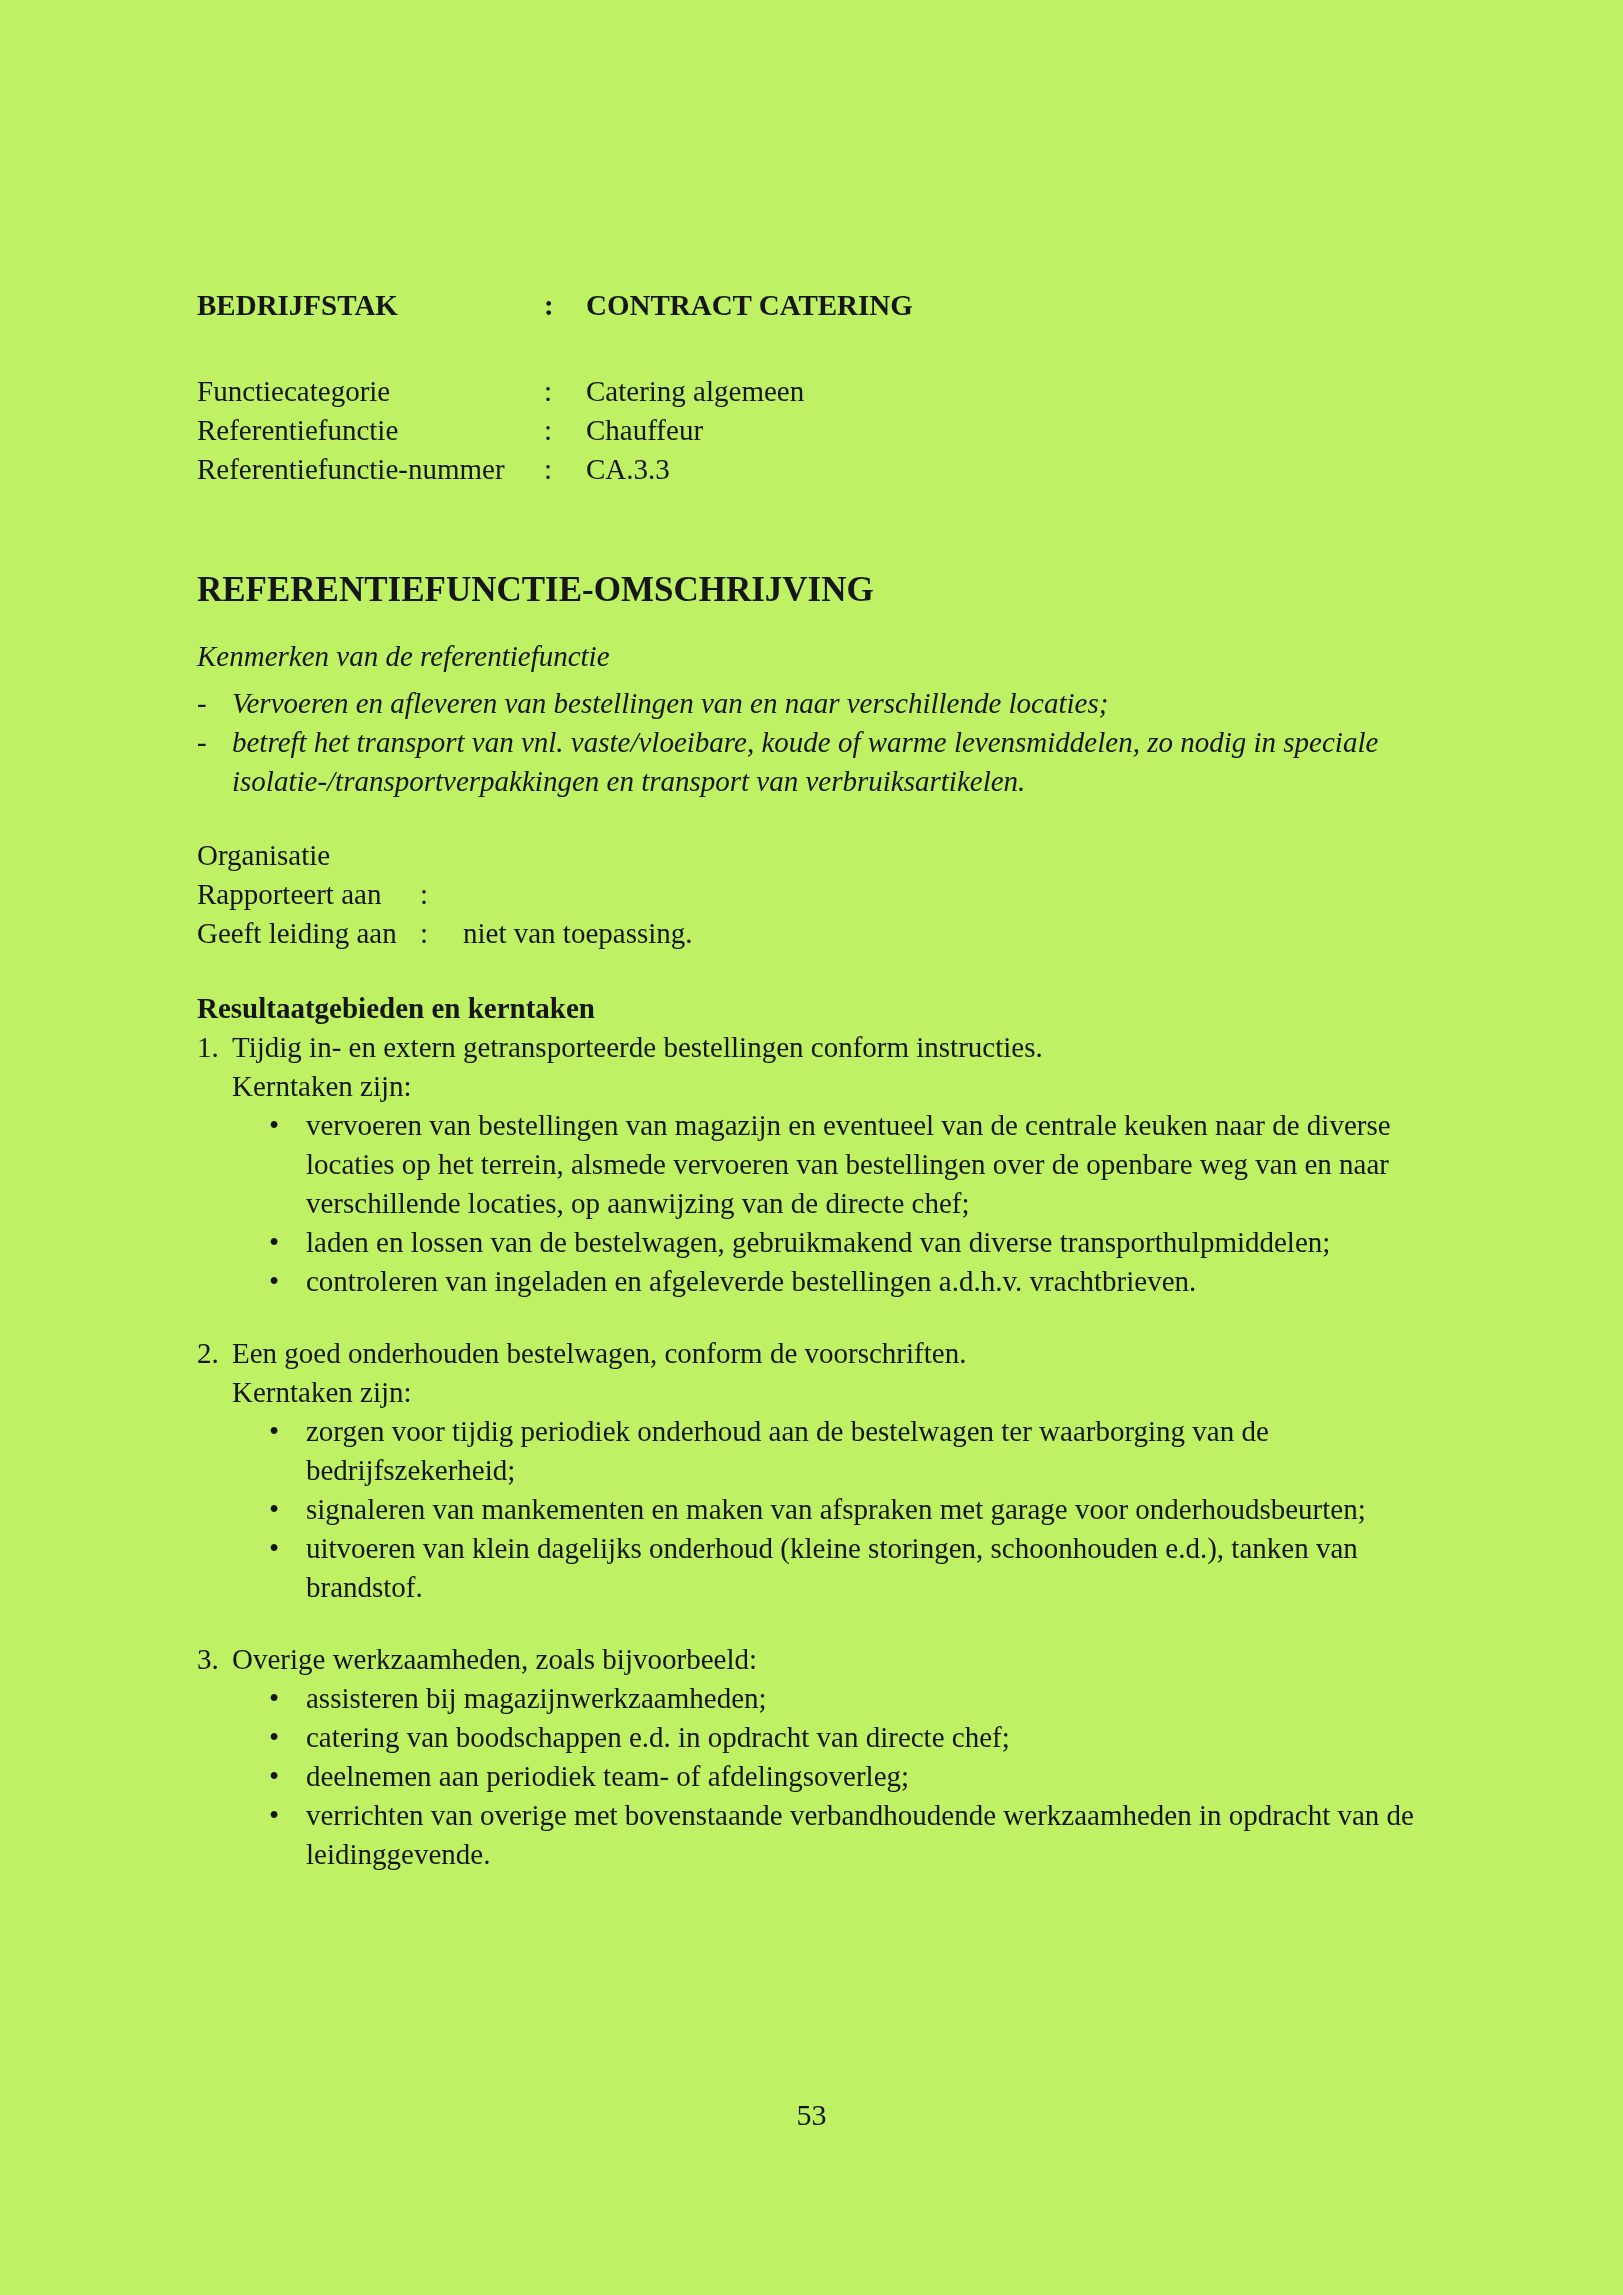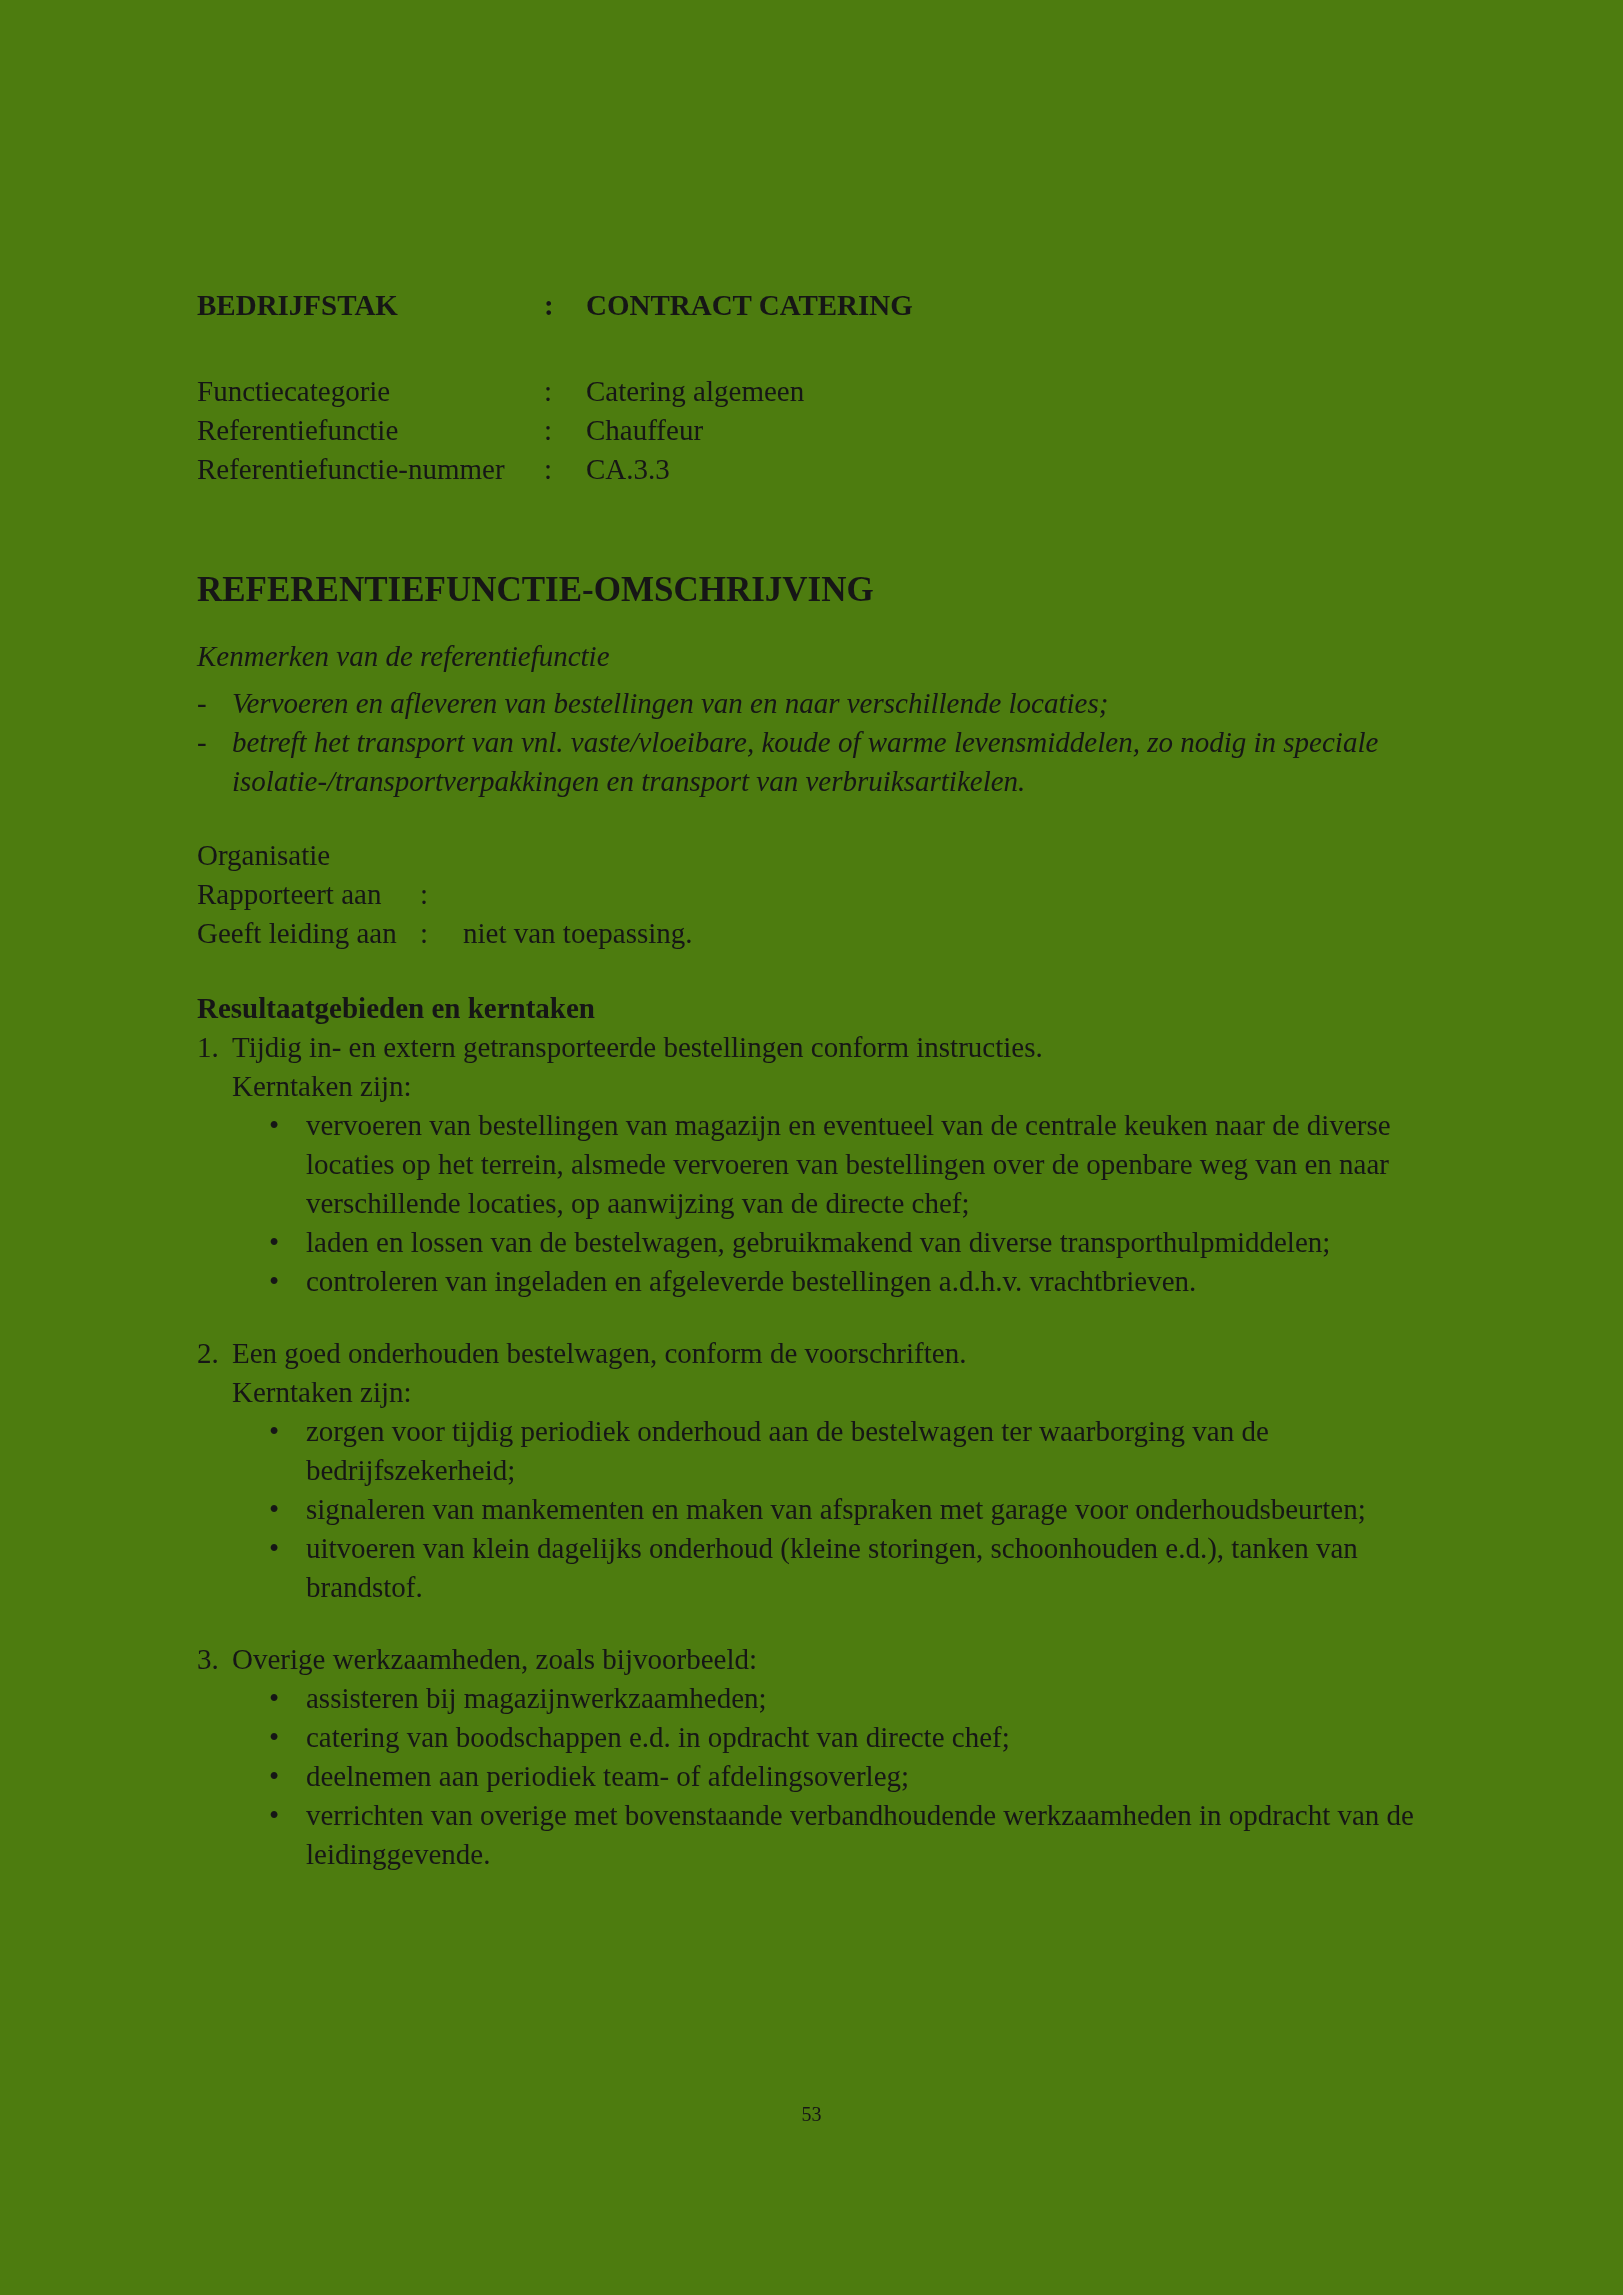--- a/index.html
+++ b/index.html
@@ -1,19 +1,19 @@
 <!DOCTYPE html>
 <html style="font-size:14px"><head>
 <meta charset="utf-8">
 <style>
   html,body{margin:0;padding:0;background:#e8e8e8;}
   .page{
     position:relative;
     width:1623px;height:2295px;
-    background:#4d7c0f;
+    background:#bef264;
     font-family:"Liberation Serif","DejaVu Serif",serif;
     font-size:29px;line-height:39px;
     color:#161616;
     overflow:hidden;
   }
   .content{position:absolute;left:197px;top:286px;width:1236px;}
 
   
   .kv-row{display:grid;grid-template-columns:347px 42px 1fr;}
   .kv-row .cell{white-space:nowrap;}
@@ -36,21 +36,21 @@
   
   .numbered-item{margin:0;}
   .numbered-item.spaced{margin-top:33px;}
   .num-row{display:grid;grid-template-columns:35px 1fr;}
   .sub-line{padding-left:35px;}
   .bullet-row{display:grid;grid-template-columns:37px 1fr;padding-left:72px;}
   .marker{white-space:nowrap;}
 
   .page-number{
     position:absolute;top:2095px;left:0;width:100%;
-    text-align:center;font-size:20px;line-height:39px;
+    text-align:center;font-size:30px;line-height:39px;
   }
 </style>
 </head>
 <body>
 
 <div class="page">
   <div class="content">
 
     <div class="kv-row title-row">
       <span class="cell">BEDRIJFSTAK</span>

